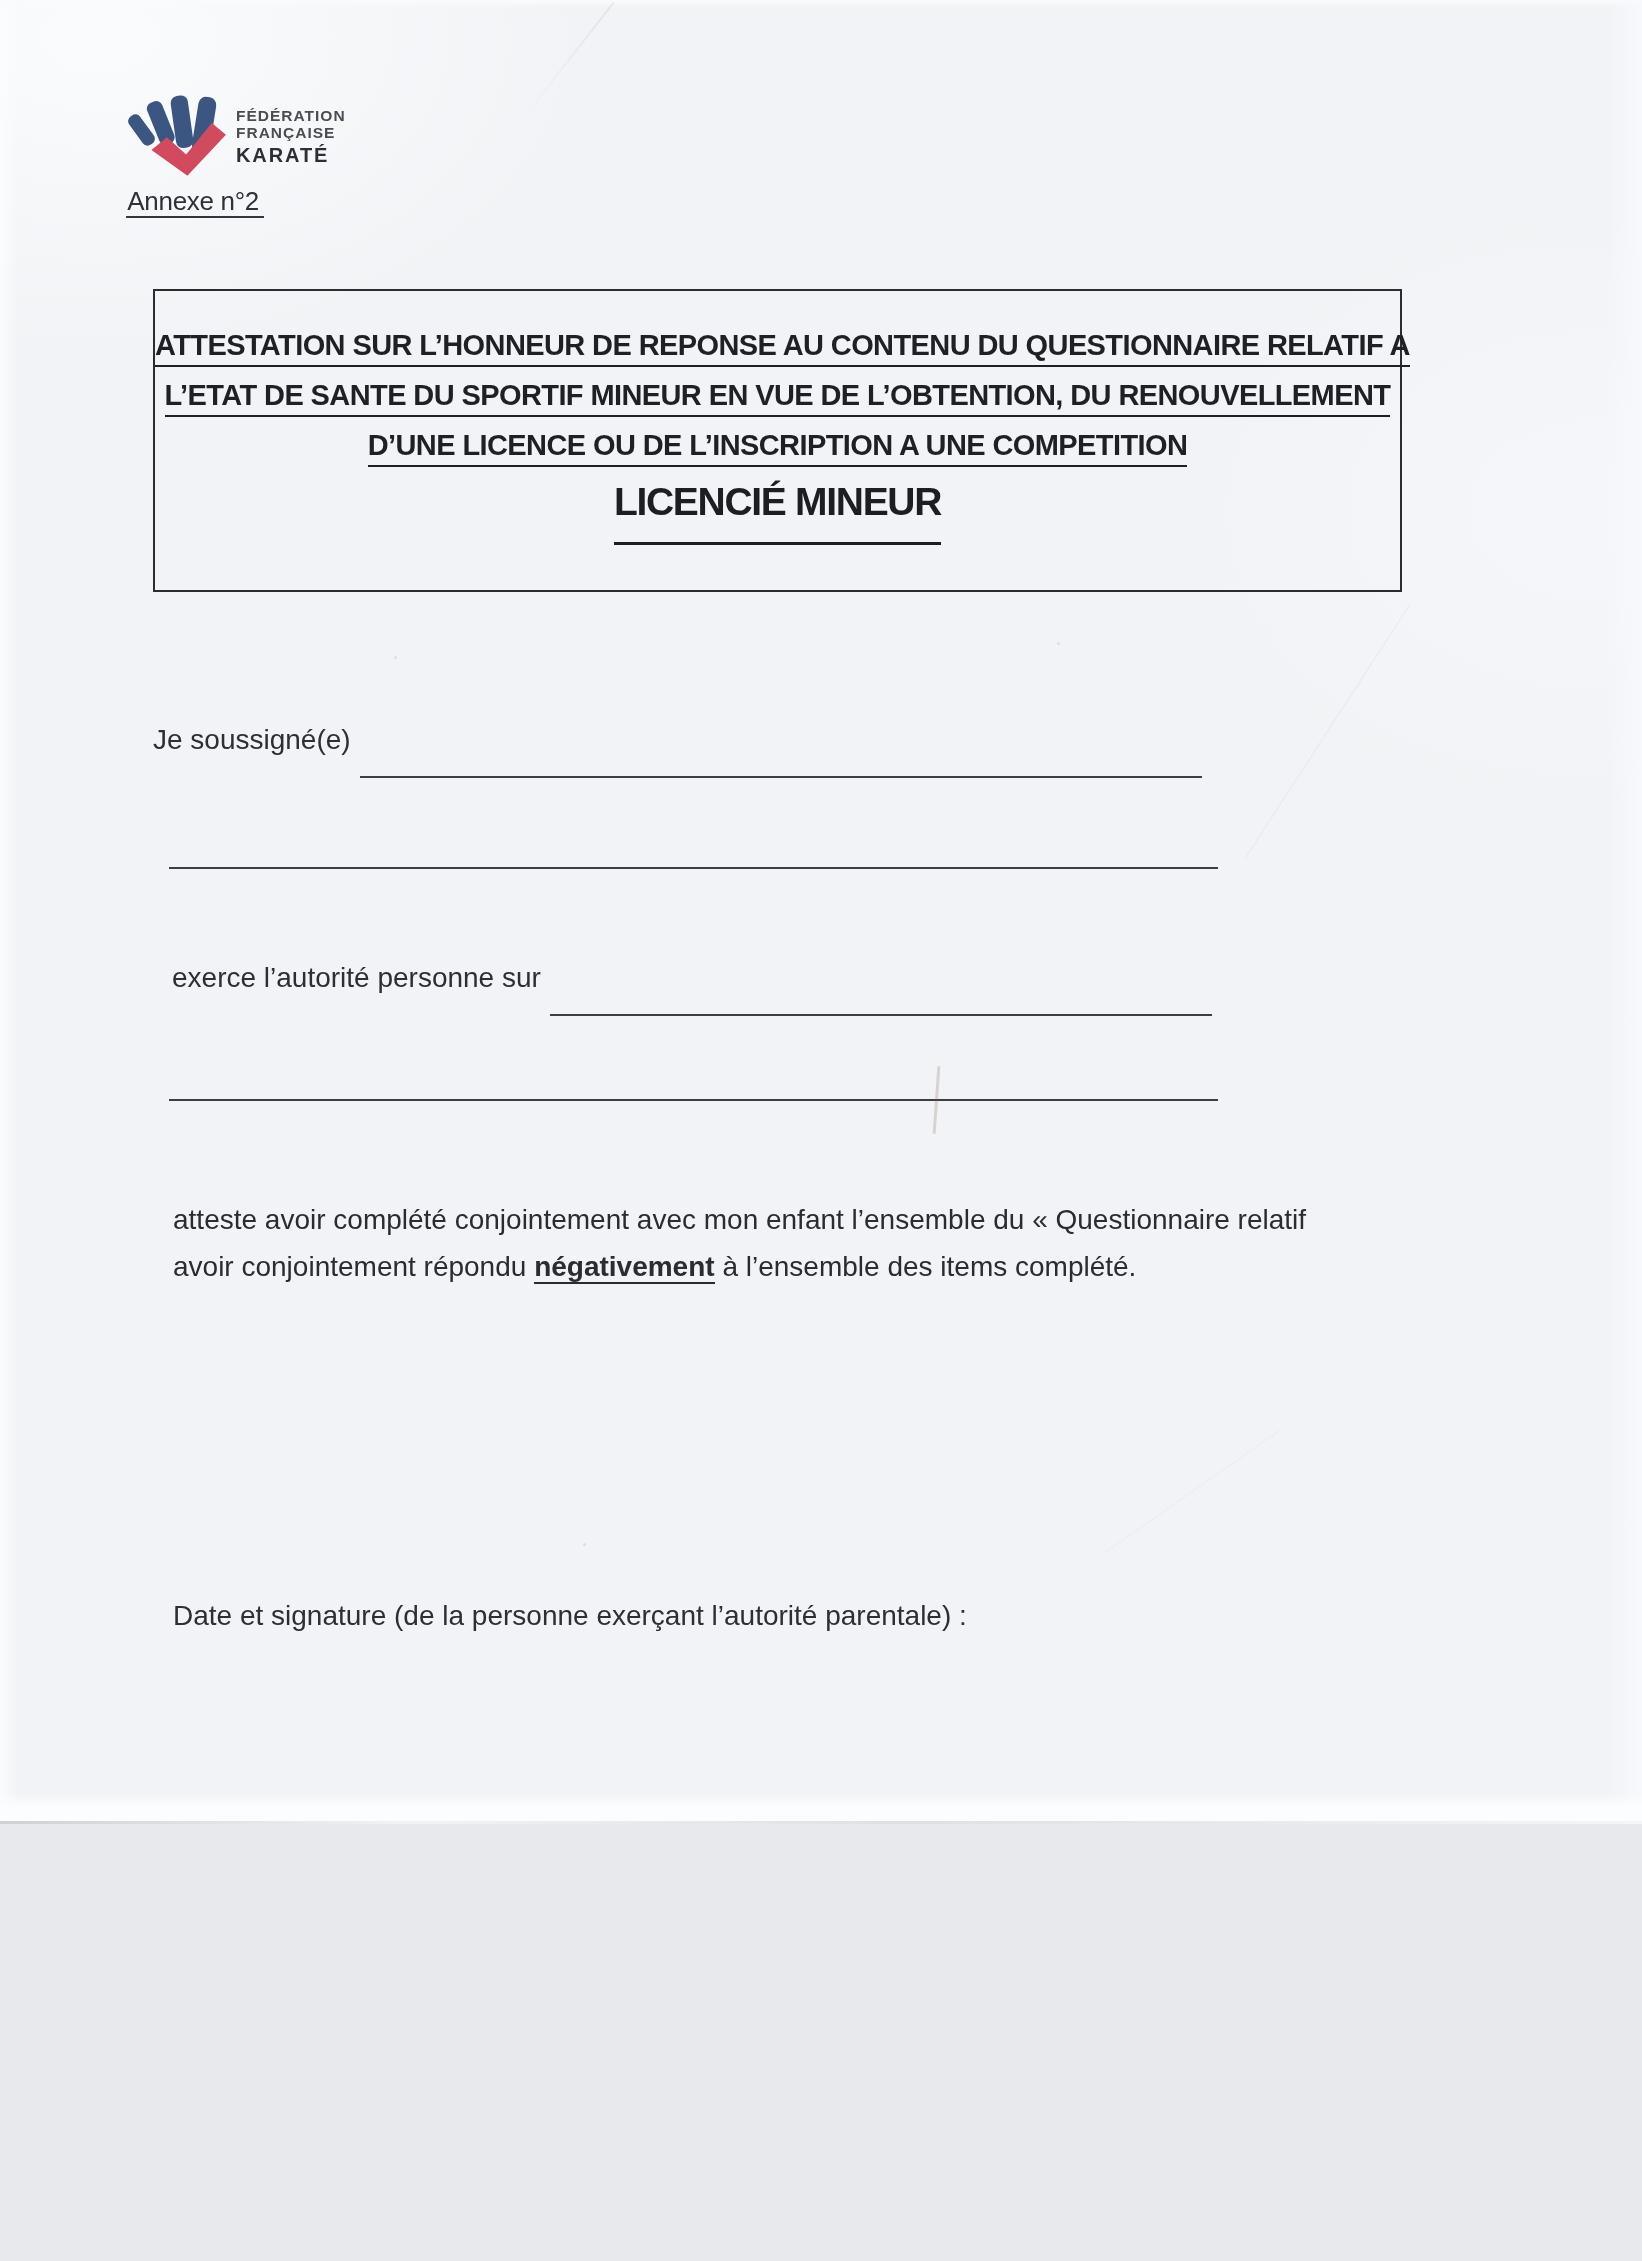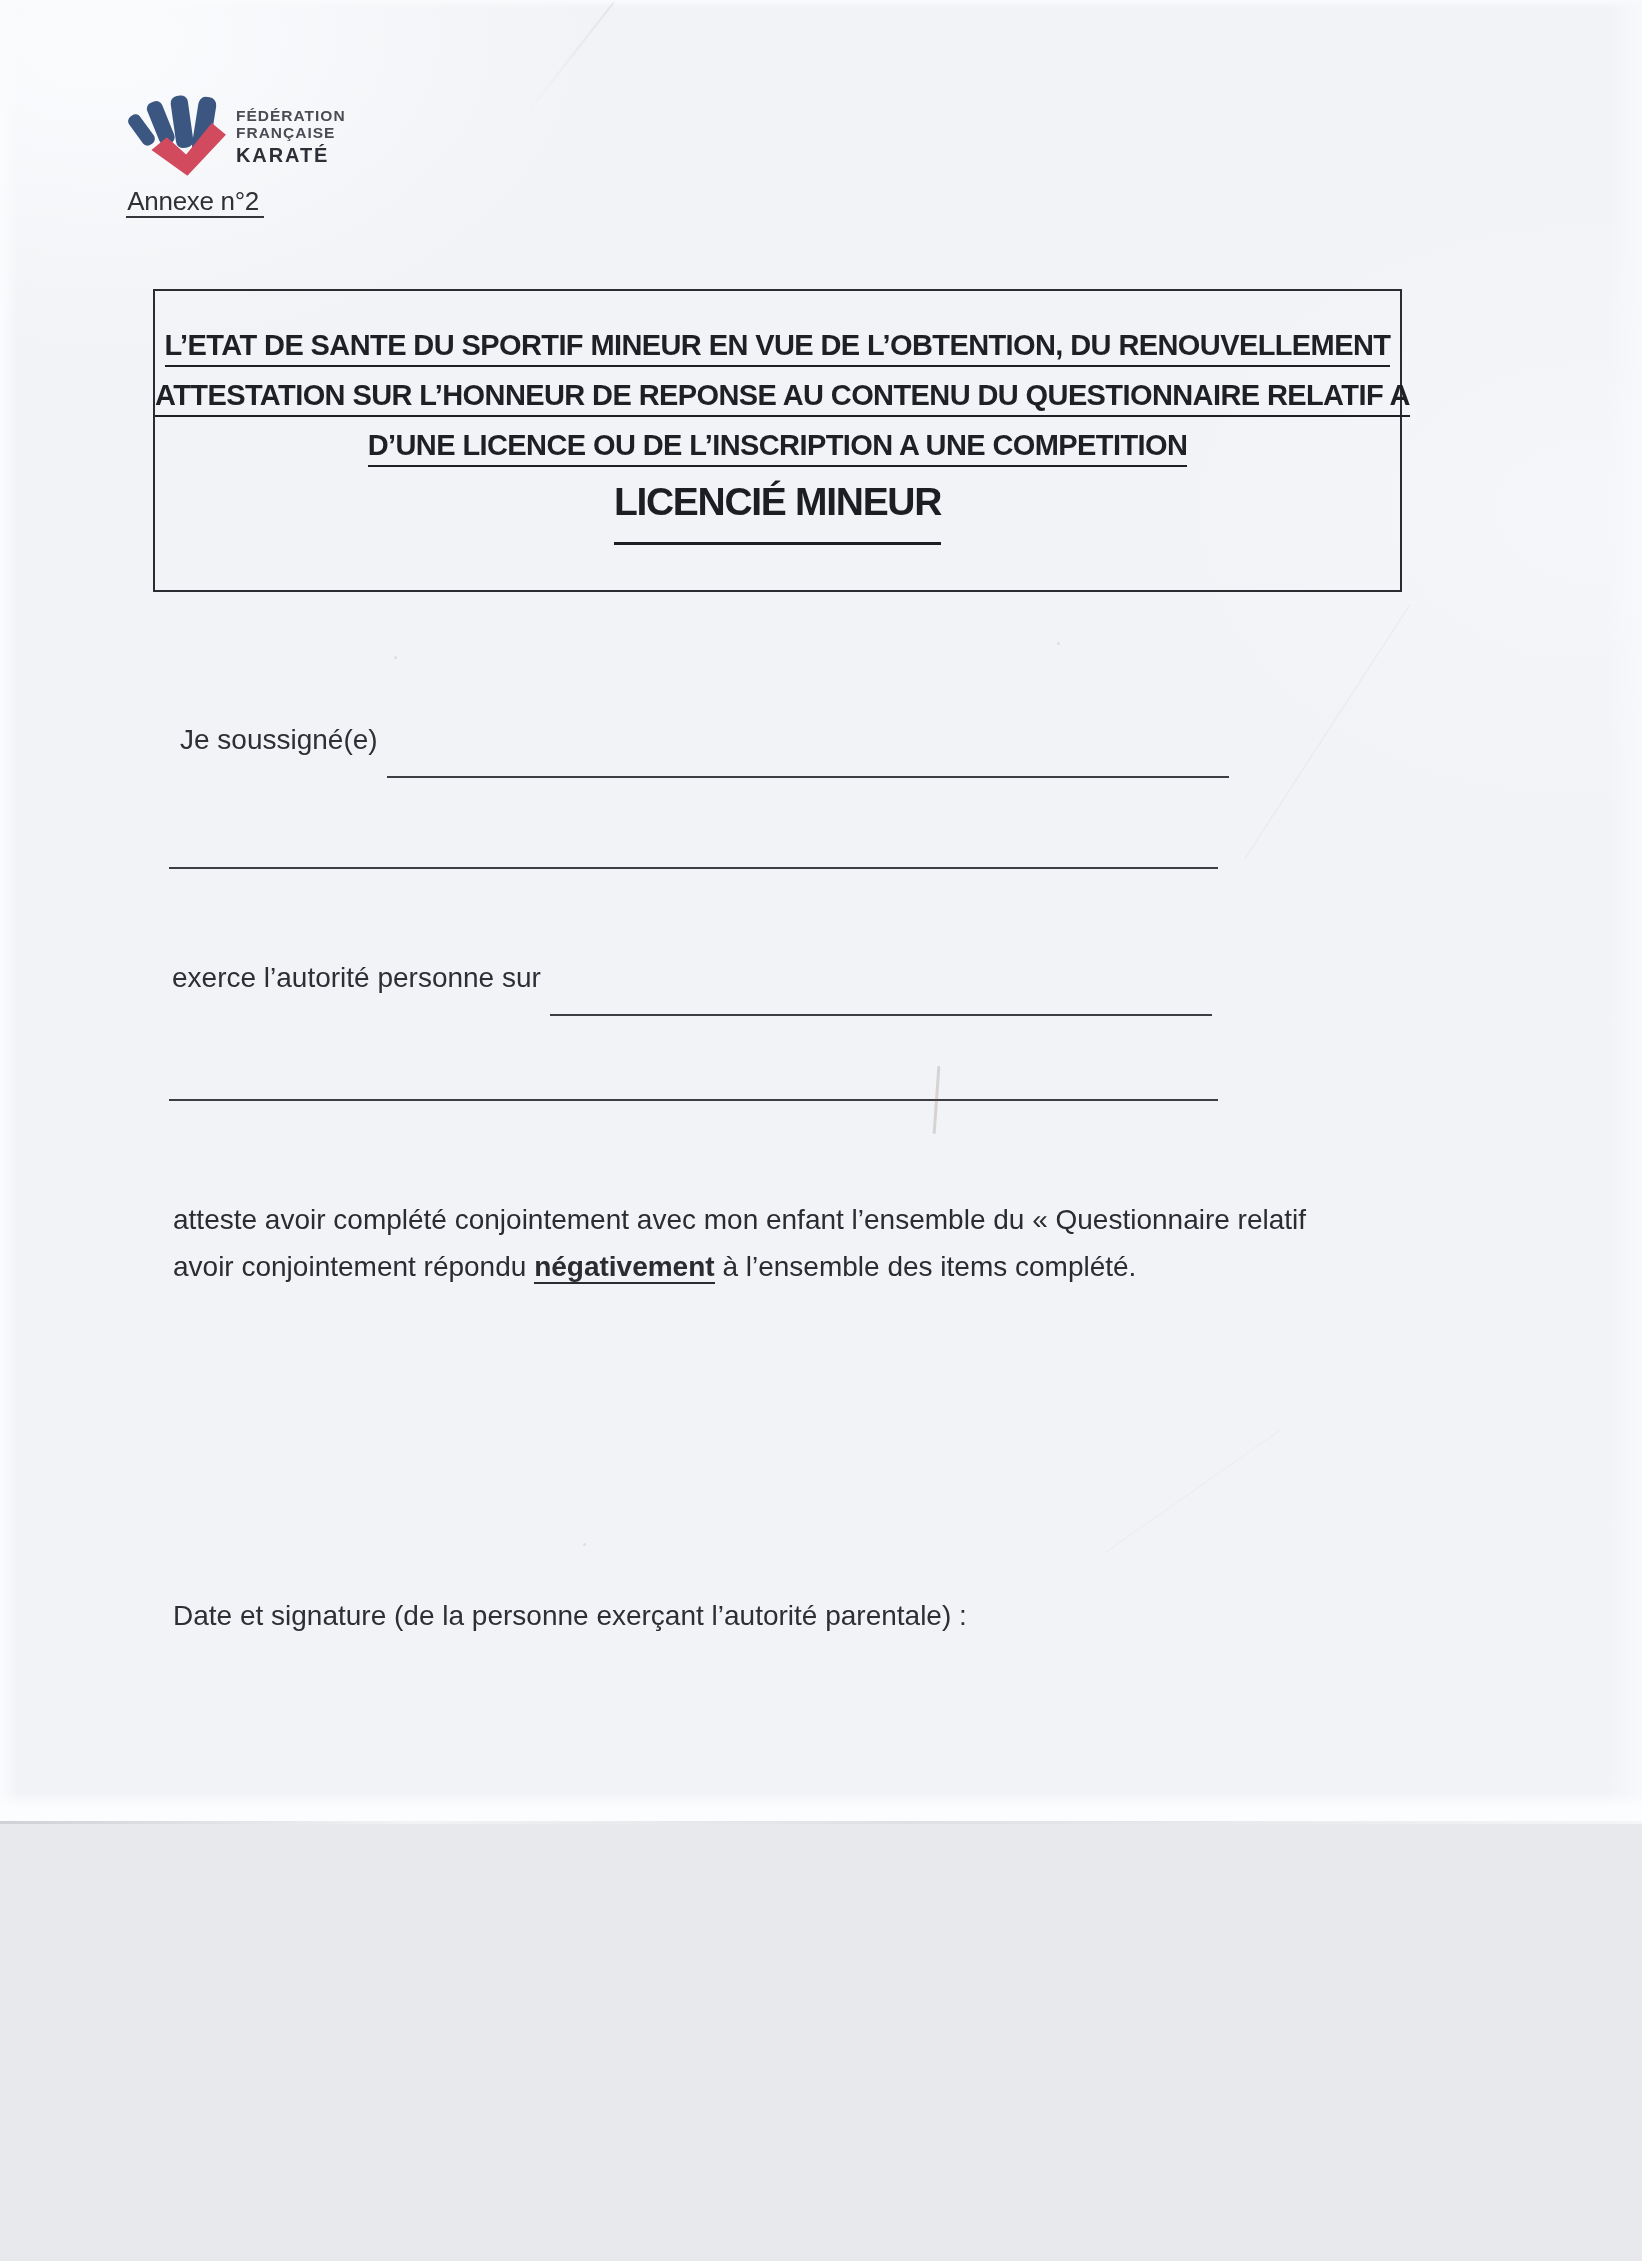--- a/index.html
+++ b/index.html
@@ -50,21 +50,21 @@
   .subtitle .u2 {
     display: inline-block; line-height: normal;
     font-weight: bold; font-size: 39px; letter-spacing: -1.3px; color: #1d1d24;
     border-bottom: 3.2px solid #1d1d24; padding-bottom: 18px;
   }
 
   
   .fill-row { position: absolute; display: flex; align-items: flex-end; }
   .fill-row .lbl { font-size: 28px; line-height: 32px; color: #2e2e35; white-space: nowrap; margin-bottom: 22px; padding-right: 9px; }
   .fill-row .fline { flex: 1; border-bottom: 2.6px solid #3d3d44; }
-  .row-1 { left: 180px; top: 723px; width: 1049px; height: 55px; justify-content: center; }
+  .row-1 { left: 153px; top: 723px; width: 1049px; height: 55px; justify-content: center; }
   .row-3 { left: 172px; top: 961px; width: 1040px; height: 55px; }
   .solo-line { position: absolute; border-bottom: 2.6px solid #3d3d44; width: 1049px; left: 169px; }
   .line-2 { top: 867px; }
   .line-4 { top: 1099px; }
 
   .para { position: absolute; left: 173px; top: 1196px; font-size: 28px; line-height: 47px; color: #2b2b32; white-space: nowrap; }
   .para .emph { font-weight: bold; border-bottom: 2.6px solid #2b2b32; padding-bottom: 0; }
 
   .date-sig { position: absolute; left: 173px; top: 1596px; font-size: 28px; line-height: 39px; color: #2e2e35; white-space: nowrap; }
 
@@ -110,22 +110,22 @@
   <div class="logo-text">
     <div class="lt">FÉDÉRATION</div>
     <div class="lt">FRANÇAISE</div>
     <div class="lt3">KARATÉ</div>
   </div>
 
   <div class="annexe">Annexe n°2</div>
 
   <div class="title-box">
     <div class="title-lines">
+      <div class="title-line"><span class="u">ATTESTATION SUR L’HONNEUR DE REPONSE AU CONTENU DU QUESTIONNAIRE RELATIF A</span></div>
       <div class="title-line"><span class="u">L’ETAT DE SANTE DU SPORTIF MINEUR EN VUE DE L’OBTENTION, DU RENOUVELLEMENT</span></div>
-      <div class="title-line"><span class="u">ATTESTATION SUR L’HONNEUR DE REPONSE AU CONTENU DU QUESTIONNAIRE RELATIF A</span></div>
       <div class="title-line"><span class="u">D’UNE LICENCE OU DE L’INSCRIPTION A UNE COMPETITION</span></div>
     </div>
     <div class="subtitle">
       <span class="u2">LICENCIÉ MINEUR</span>
     </div>
   </div>
 
   <div class="fill-row row-1">
     <span class="lbl">Je soussigné(e)</span>
     <span class="fline"></span>

